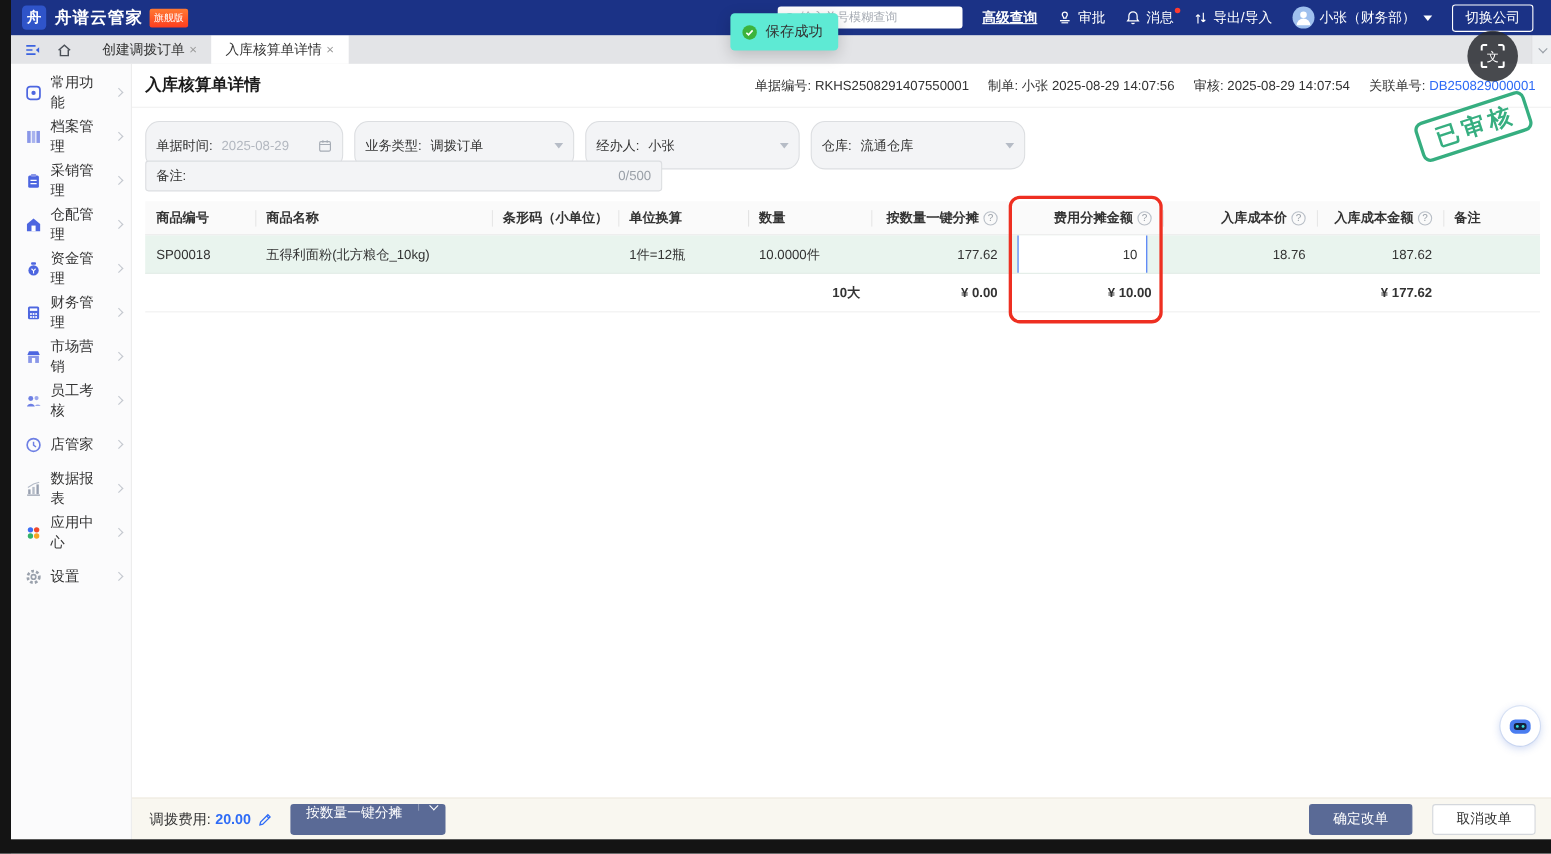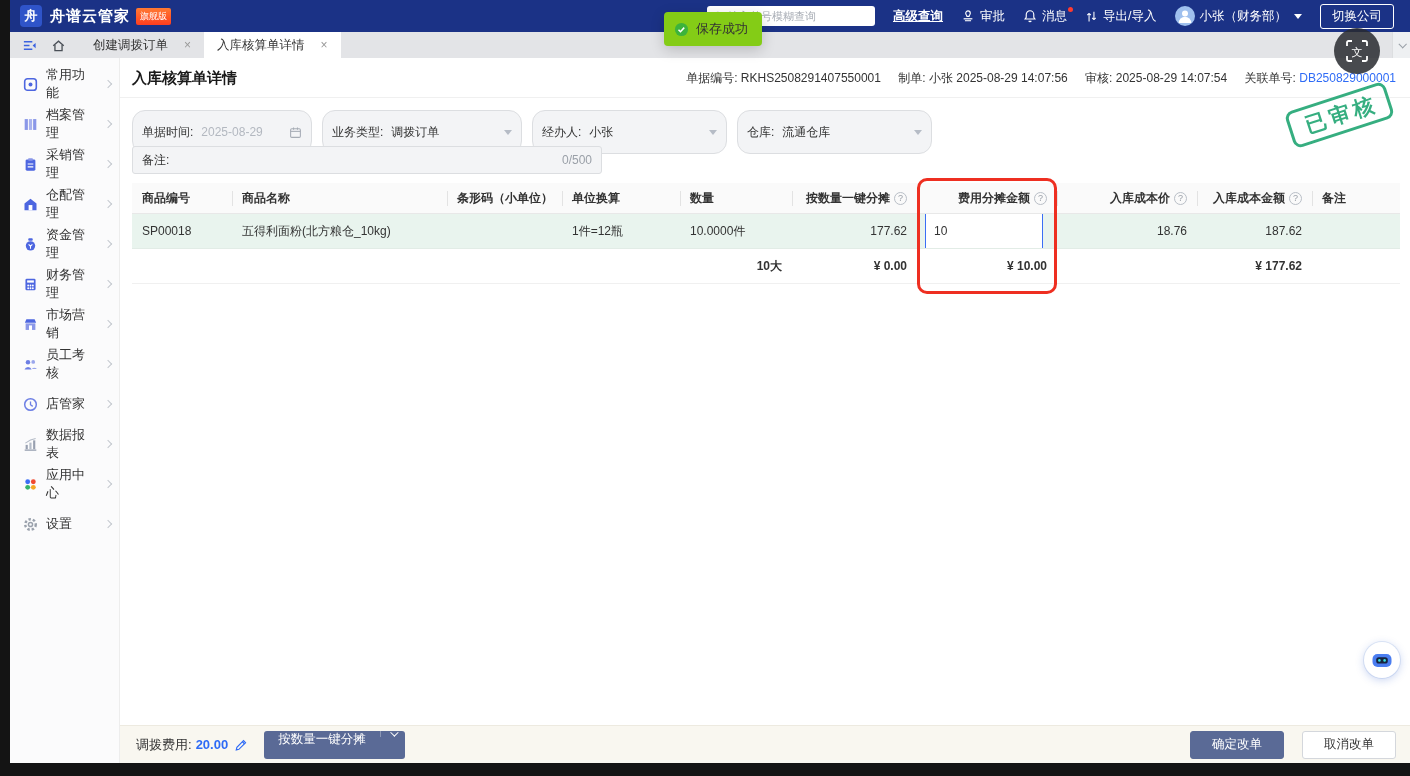--- a/index.html
+++ b/index.html
@@ -23,27 +23,27 @@
   .search input { border:none; outline:none; width:100%; font-size:11px; color:#333; background:transparent; font-family:inherit; }
   .search input::placeholder { color:#a8adb5; }
   .hdr-item { display:flex; align-items:center; gap:5px; cursor:pointer; position:relative; }
   .adv { text-decoration:underline; font-weight:bold; }
   .red-dot { position:absolute; top:-1px; right:-6px; width:5px; height:5px; border-radius:50%; background:#ff3b30; }
   .avatar { width:20px; height:20px; border-radius:50%; background:#9fc0ee; overflow:hidden; display:flex; align-items:flex-end; justify-content:center; }
   .caret-w { width:0; height:0; border-left:4px solid transparent; border-right:4px solid transparent; border-top:5px solid #fff; margin-left:2px; }
   .switch-btn { border:1px solid #fff; border-radius:3px; padding:3px 11px; font-size:12.5px; cursor:pointer; }
 
   
-  .toast { position:absolute; left:664px; top:12px; z-index:100; background:#84cc16; border-radius:4px;
+  .toast { position:absolute; left:664px; top:12px; z-index:100; background:#5eead4; border-radius:4px;
     box-shadow:0 4px 14px rgba(0,0,0,.18); padding:8px 14px 8px 10px; display:flex; align-items:center; gap:7px; font-size:13px; color:#333; }
 
   
   .tabbar { position:absolute; left:10px; right:0; top:32px; height:26px; background:#e3e4e7; display:flex; align-items:stretch; z-index:5; }
   .tab-tools { display:flex; align-items:center; gap:14px; padding:0 14px 0 12px; }
-  .tab { display:flex; align-items:center; gap:16px; padding:0 13px; font-size:12.5px; color:#333; cursor:pointer; }
+  .tab { display:flex; align-items:center; gap:4px; padding:0 13px; font-size:12.5px; color:#333; cursor:pointer; }
   .tab.active { background:#fff; }
   .tab .x { color:#999; font-size:12px; }
   .tab-overflow { position:absolute; right:0; top:0; width:18px; height:26px; background:#eef0f2; border-left:1px solid #dcdee0; display:flex; align-items:center; justify-content:center; }
   .chev { width:6px; height:6px; border-right:1.5px solid #9aa0a8; border-bottom:1.5px solid #9aa0a8; }
   .chev.down { transform:rotate(45deg) translateY(-1px); }
 
   
   .sidebar { position:absolute; left:10px; top:58px; width:110px; bottom:13px; background:#fbfbfc; border-right:1px solid #ededed; padding-top:6px; z-index:4; }
   .side-item { height:40px; display:flex; align-items:center; gap:8px; padding:0 8px 0 13px; font-size:13px; color:#333; cursor:pointer; }
   .side-item .lbl { flex:1; }
@@ -72,21 +72,21 @@
   .table { position:absolute; left:12px; right:10px; top:125px; }
   .trow { display:grid; grid-template-columns:100px 215px 115px 118px 112px 125px 140px 140px 115px 1fr; }
   .c { padding:0 10px; display:flex; align-items:center; overflow:hidden; white-space:nowrap; }
   .num { justify-content:flex-end; }
   .thead { height:31px; background:#fafafa; border-bottom:1px solid #e8e8e8; font-weight:bold; color:#333; }
   .thead .c { position:relative; gap:4px; }
   .thead .c:not(:first-child)::before { content:""; position:absolute; left:0; top:8px; height:15px; width:1px; background:#e3e3e3; }
   .help { width:13px; height:13px; min-width:13px; border:1px solid #b9bfc7; border-radius:50%; color:#9aa0a8; font-size:9px; display:flex; align-items:center; justify-content:center; font-weight:normal; }
   .drow { height:35px; background:#e9f4ee; border-bottom:1px solid #e2ece6; }
   .srow { height:35px; background:#fff; border-bottom:1px solid #f0f0f0; font-weight:bold; }
-  .fee-input { width:100%; height:41px; border:1px solid #3b6ef5; border-radius:2px; background:#fff; padding:0 8px; font-size:12px; color:#333; outline:none; font-family:inherit; }
+  .fee-input { width:100%; height:41px; border:1px solid #3b6ef5; border-radius:2px; background:#fff; text-align:right; padding:0 8px; font-size:12px; color:#333; outline:none; font-family:inherit; }
   .red-box { position:absolute; left:785px; top:-5px; width:140px; height:116px; border:3px solid #ee2f21; border-radius:10px; z-index:20; pointer-events:none; }
 
   
   .footbar { position:absolute; left:120px; right:0; bottom:13px; height:38px; background:#f9f7f0; border-top:1px solid #edeae0; display:flex; align-items:center; padding:0 14px 0 16px; z-index:15; }
   .fee-lbl { font-size:13px; color:#333; }
   .fee-val { font-size:13px; color:#2e6bf6; font-weight:bold; margin-left:4px; }
   .edit-ic { margin-left:6px; cursor:pointer; display:flex; }
   .split-btn { margin-left:16px; height:28px; background:#5a6a96; border-radius:3px; display:flex; align-items:flex-start; color:#fff; cursor:pointer; overflow:hidden; }
   .split-main { display:flex; align-items:center; padding:0 14px; font-size:12.5px; }
   .split-caret { display:flex; align-items:center; padding:0 9px; border-left:1px solid rgba(255,255,255,.3); }

